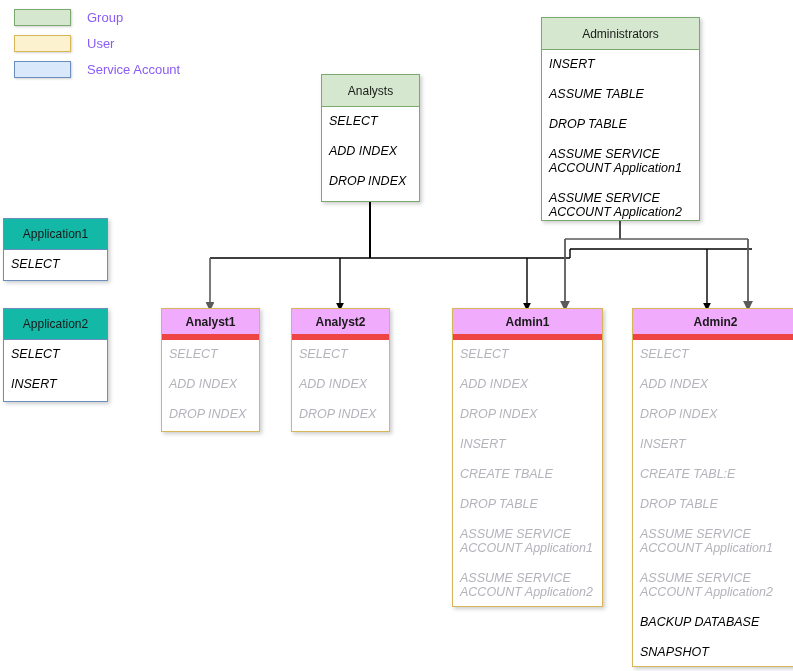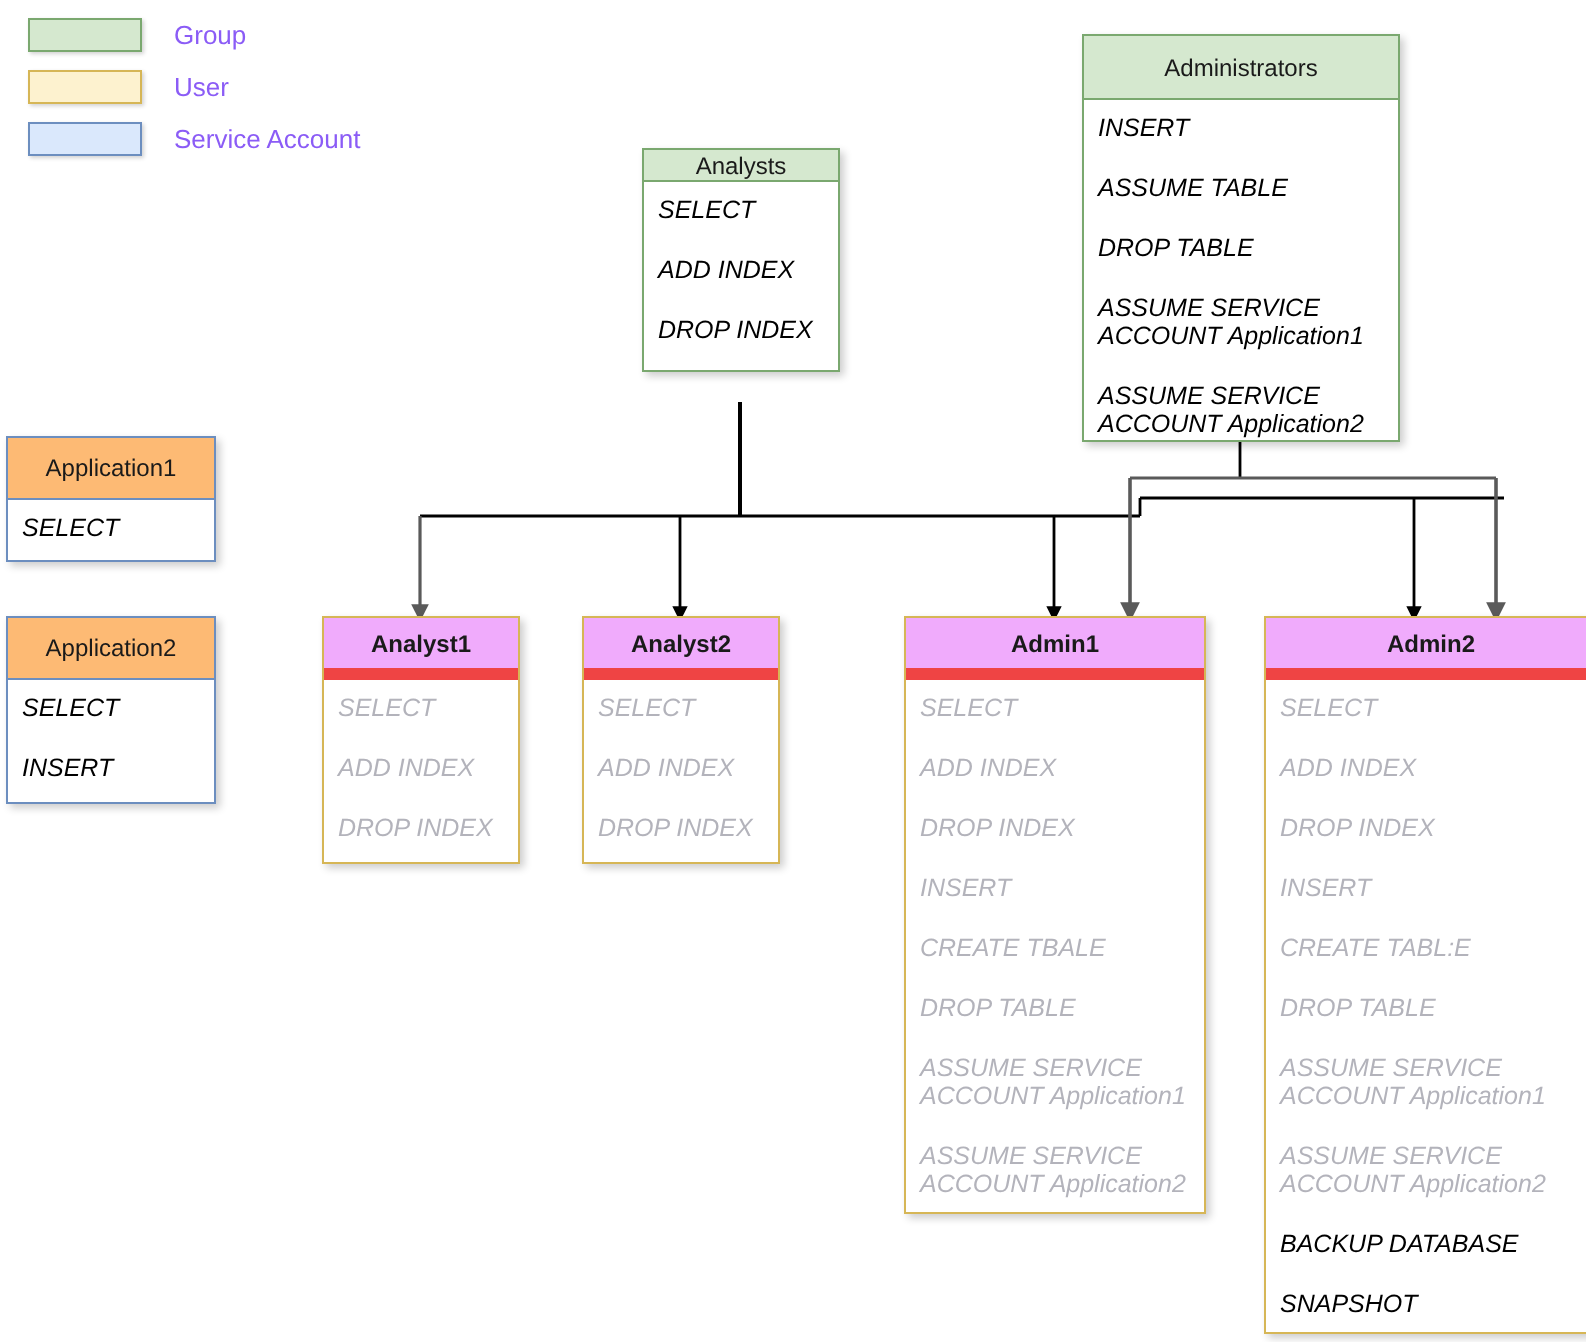--- a/index.html
+++ b/index.html
@@ -87,21 +87,21 @@
 
   
   .type-group  { border: 1px solid #7aa86f; }
   .type-group  > .node-header { background: #d5e8cf; border-bottom: 1px solid #7aa86f; }
   .type-group  > .node-body   { border-top: none; }
 
   .type-user   { border: 1px solid #d6b656; }
   .type-user   > .node-header { background: #f0abfc; border-bottom: 6px solid #ef4444; font-weight: bold; }
 
   .type-service{ border: 1px solid #6c8ebf; }
-  .type-service> .node-header { background: #fdba74; border-bottom: 1px solid #6c8ebf; }
+  .type-service> .node-header { background: #14b8a6; border-bottom: 1px solid #6c8ebf; }
 
   
   #wires {
     position: absolute;
     left: 0; top: 0;
     width: 793px;
     height: 671px;
     pointer-events: none;
   }
 </style>
@@ -161,21 +161,21 @@
         <div class="perm own">ASSUME TABLE</div>
         <div class="perm own">DROP TABLE</div>
         <div class="perm own">ASSUME SERVICE
 ACCOUNT Application1</div>
         <div class="perm own">ASSUME SERVICE
 ACCOUNT Application2</div>
       </div>
   </div>
 
   <div class="node type-group" style="left:321px; top:74px; width:99px;">
-    <div class="node-header" style="height:16px;">Analysts</div>
+    <div class="node-header" style="height:32px;">Analysts</div>
     <div class="node-body" style="height:94px;">
         <div class="perm own">SELECT</div>
         <div class="perm own">ADD INDEX</div>
         <div class="perm own">DROP INDEX</div>
       </div>
   </div>
 
   <div class="node type-service" style="left:3px; top:218px; width:105px;">
     <div class="node-header" style="height:31px;">Application1</div>
     <div class="node-body" style="height:30px;">

